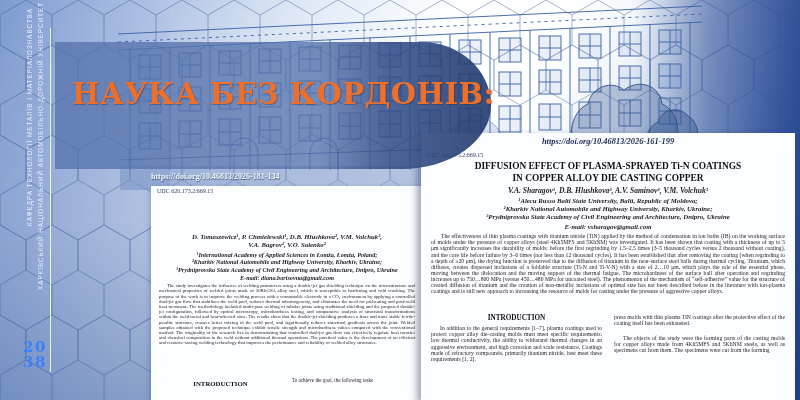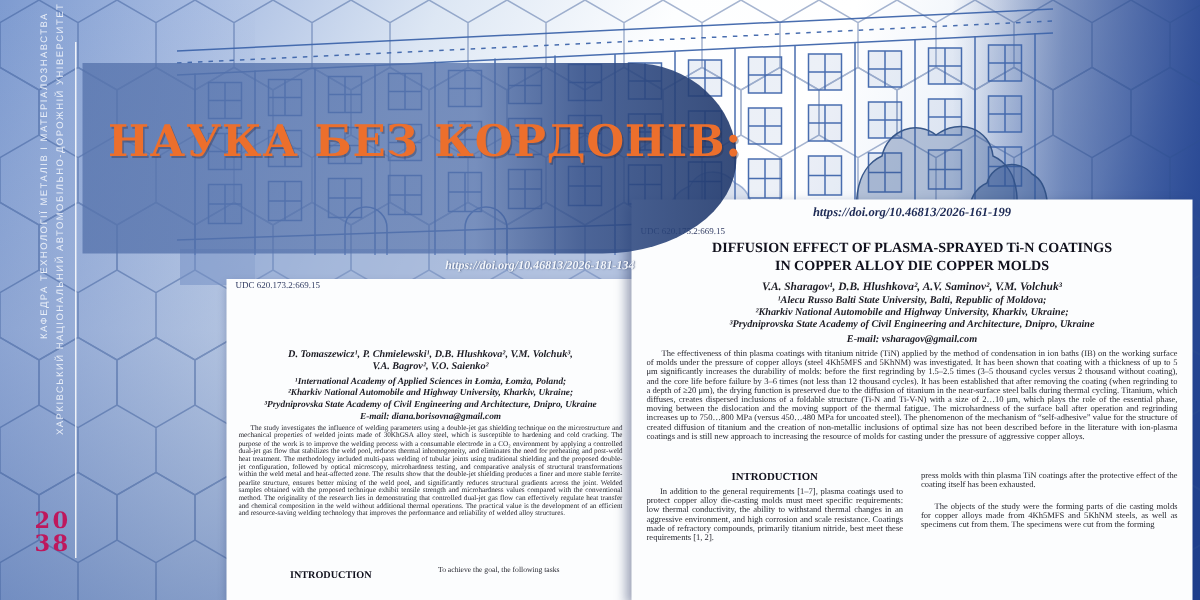--- a/index.html
+++ b/index.html
@@ -21,39 +21,39 @@
   .building { position:absolute; left:110px; top:0; width:600px; height:170px; z-index:3; opacity:0.95; }
 
   
   .vtext { position:absolute; writing-mode:vertical-rl; transform:rotate(180deg);
     font-family:"Liberation Sans",sans-serif; font-size:6.3px; letter-spacing:1px;
     color:#e8eef8; white-space:nowrap; z-index:4; }
   .v1 { left:26px; top:34px; height:192px; }
   .v2 { left:37px; top:34px; height:256px; }
   .vline { position:absolute; left:50px; top:28px; width:1px; height:344px;
     background:rgba(255,255,255,0.85); z-index:4; }
-  .year { position:absolute; left:23px; top:340px; z-index:4; color:#be185d;
+  .year { position:absolute; left:23px; top:340px; z-index:4; color:#3b82f6;
     font-family:"DejaVu Serif",serif; font-weight:bold; font-size:15px; line-height:14.5px;
     letter-spacing:1.5px; text-align:center; }
   .year div { display:block; }
 
   
   .band { position:absolute; left:120px; top:166px; width:305px; height:24px; z-index:4;
     background:rgba(116,144,196,0.55); }
   .banner { position:absolute; left:55px; top:42px; width:436px; height:127px; z-index:7;
     background:linear-gradient(90deg,rgba(86,115,172,0.78) 0%,rgba(86,115,172,0.78) 60%,
                rgba(52,80,138,0.88) 76%,rgba(33,57,108,0.90) 100%);
     border-top-right-radius:70px 64px; border-bottom-right-radius:90px 64px;
     padding:34px 0 0 17px; }
   .headline { font-family:"DejaVu Serif",serif; font-weight:bold; color:#ec6f2c;
     font-size:29px; line-height:36px; letter-spacing:0.5px;
     text-shadow:1px 1px 0 rgba(45,40,60,0.35); white-space:nowrap; }
 
   .doi-left { position:absolute; left:151px; top:172px; width:272px; z-index:8;
-    text-align:right; font-size:8px; font-weight:bold; font-style:italic;
+    text-align:left; font-size:8px; font-weight:bold; 
     color:#f4f7fc; text-shadow:0.5px 0.5px 1px rgba(25,45,90,0.7); }
 
   
   .page { position:absolute; background:#fcfdfe; color:#1c1c24; overflow:hidden; }
   .page-left { left:151px; top:186px; width:272px; height:214px; z-index:5;
     box-shadow:0 3px 6px rgba(15,30,80,0.35); }
   .page-right { left:421px; top:133px; width:374px; height:267px; z-index:6;
     box-shadow:-4px 3px 7px rgba(15,30,80,0.4); }
 
   .udc { position:absolute; font-size:6px; color:#323d63; }
@@ -213,21 +213,21 @@
         </div>
       </div>
     </div>
   </div>
 
   <div class="page page-right">
     <div class="pr-doi">https://doi.org/10.46813/2026-161-199</div>
     <div class="udc pr-udc">UDC 620.175.2:669.15</div>
     <div class="ttl pr-ttl">
       <div>DIFFUSION EFFECT OF PLASMA-SPRAYED Ti-N COATINGS</div>
-      <div>IN COPPER ALLOY DIE COPPER MOLDS</div>
+      <div>IN COPPER ALLOY DIE CASTING COPPER</div>
     </div>
     <div class="auth pr-auth">V.A. Sharagov¹, D.B. Hlushkova², A.V. Saminov², V.M. Volchuk³</div>
     <div class="affil pr-affil">
       <div>¹Alecu Russo Balti State University, Balti, Republic of Moldova;</div>
       <div>²Kharkiv National Automobile and Highway University, Kharkiv, Ukraine;</div>
       <div>³Prydniprovska State Academy of Civil Engineering and Architecture, Dnipro, Ukraine</div>
     </div>
     <div class="affil pr-email">E-mail: vsharagov@gmail.com</div>
     <div class="scalewrap pr-abs">
       <div class="scaleinner">The effectiveness of thin plasma coatings with titanium nitride (TiN) applied by the method of condensation in ion baths (IB) on the working surface of molds under the pressure of copper alloys (steel 4Kh5MFS and 5KhNM) was investigated. It has been shown that coating with a thickness of up to 5 μm significantly increases the durability of molds: before the first regrinding by 1.5–2.5 times (3–5 thousand cycles versus 2 thousand without coating), and the core life before failure by 3–6 times (not less than 12 thousand cycles). It has been established that after removing the coating (when regrinding to a depth of ≥20 μm), the drying function is preserved due to the diffusion of titanium in the near-surface steel balls during thermal cycling. Titanium, which diffuses, creates dispersed inclusions of a foldable structure (Ti-N and Ti-V-N) with a size of 2…10 μm, which plays the role of the essential phase, moving between the dislocation and the moving support of the thermal fatigue. The microhardness of the surface ball after operation and regrinding increases up to 750…800 MPa (versus 450…480 MPa for uncoated steel). The phenomenon of the mechanism of “self-adhesive” value for the structure of created diffusion of titanium and the creation of non-metallic inclusions of optimal size has not been described before in the literature with ion-plasma coatings and is still new approach to increasing the resource of molds for casting under the pressure of aggressive copper alloys.</div>

